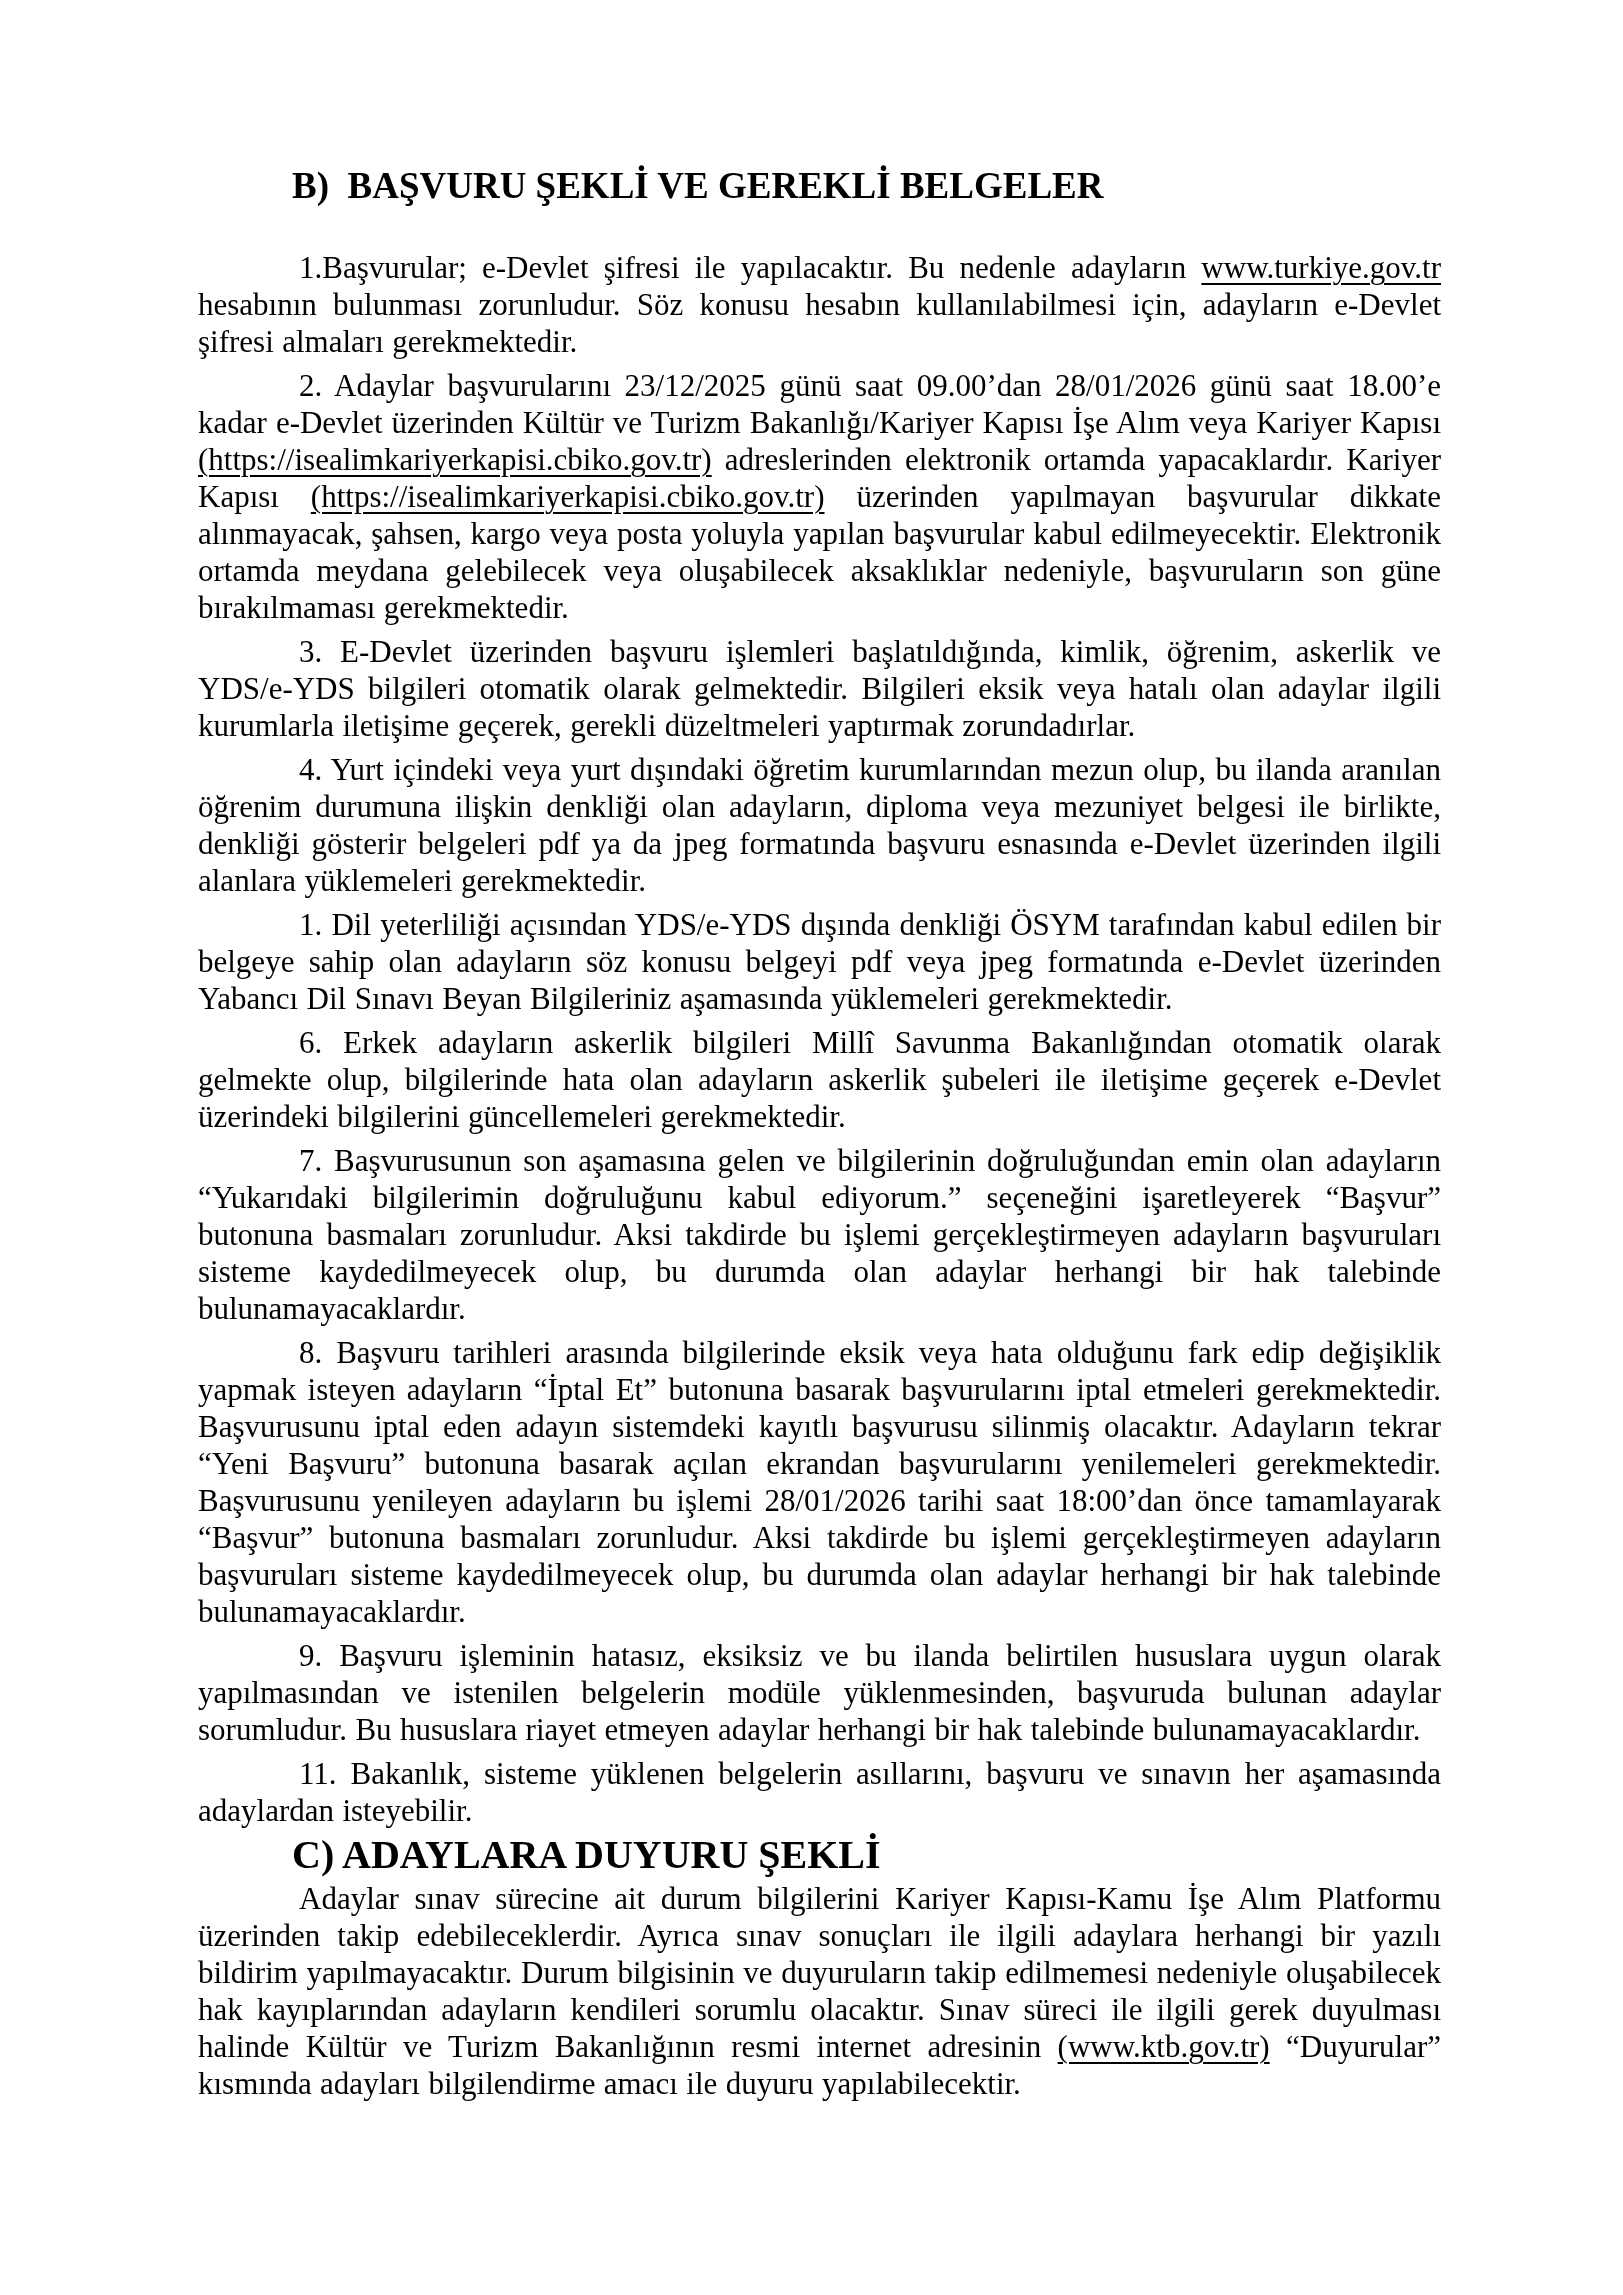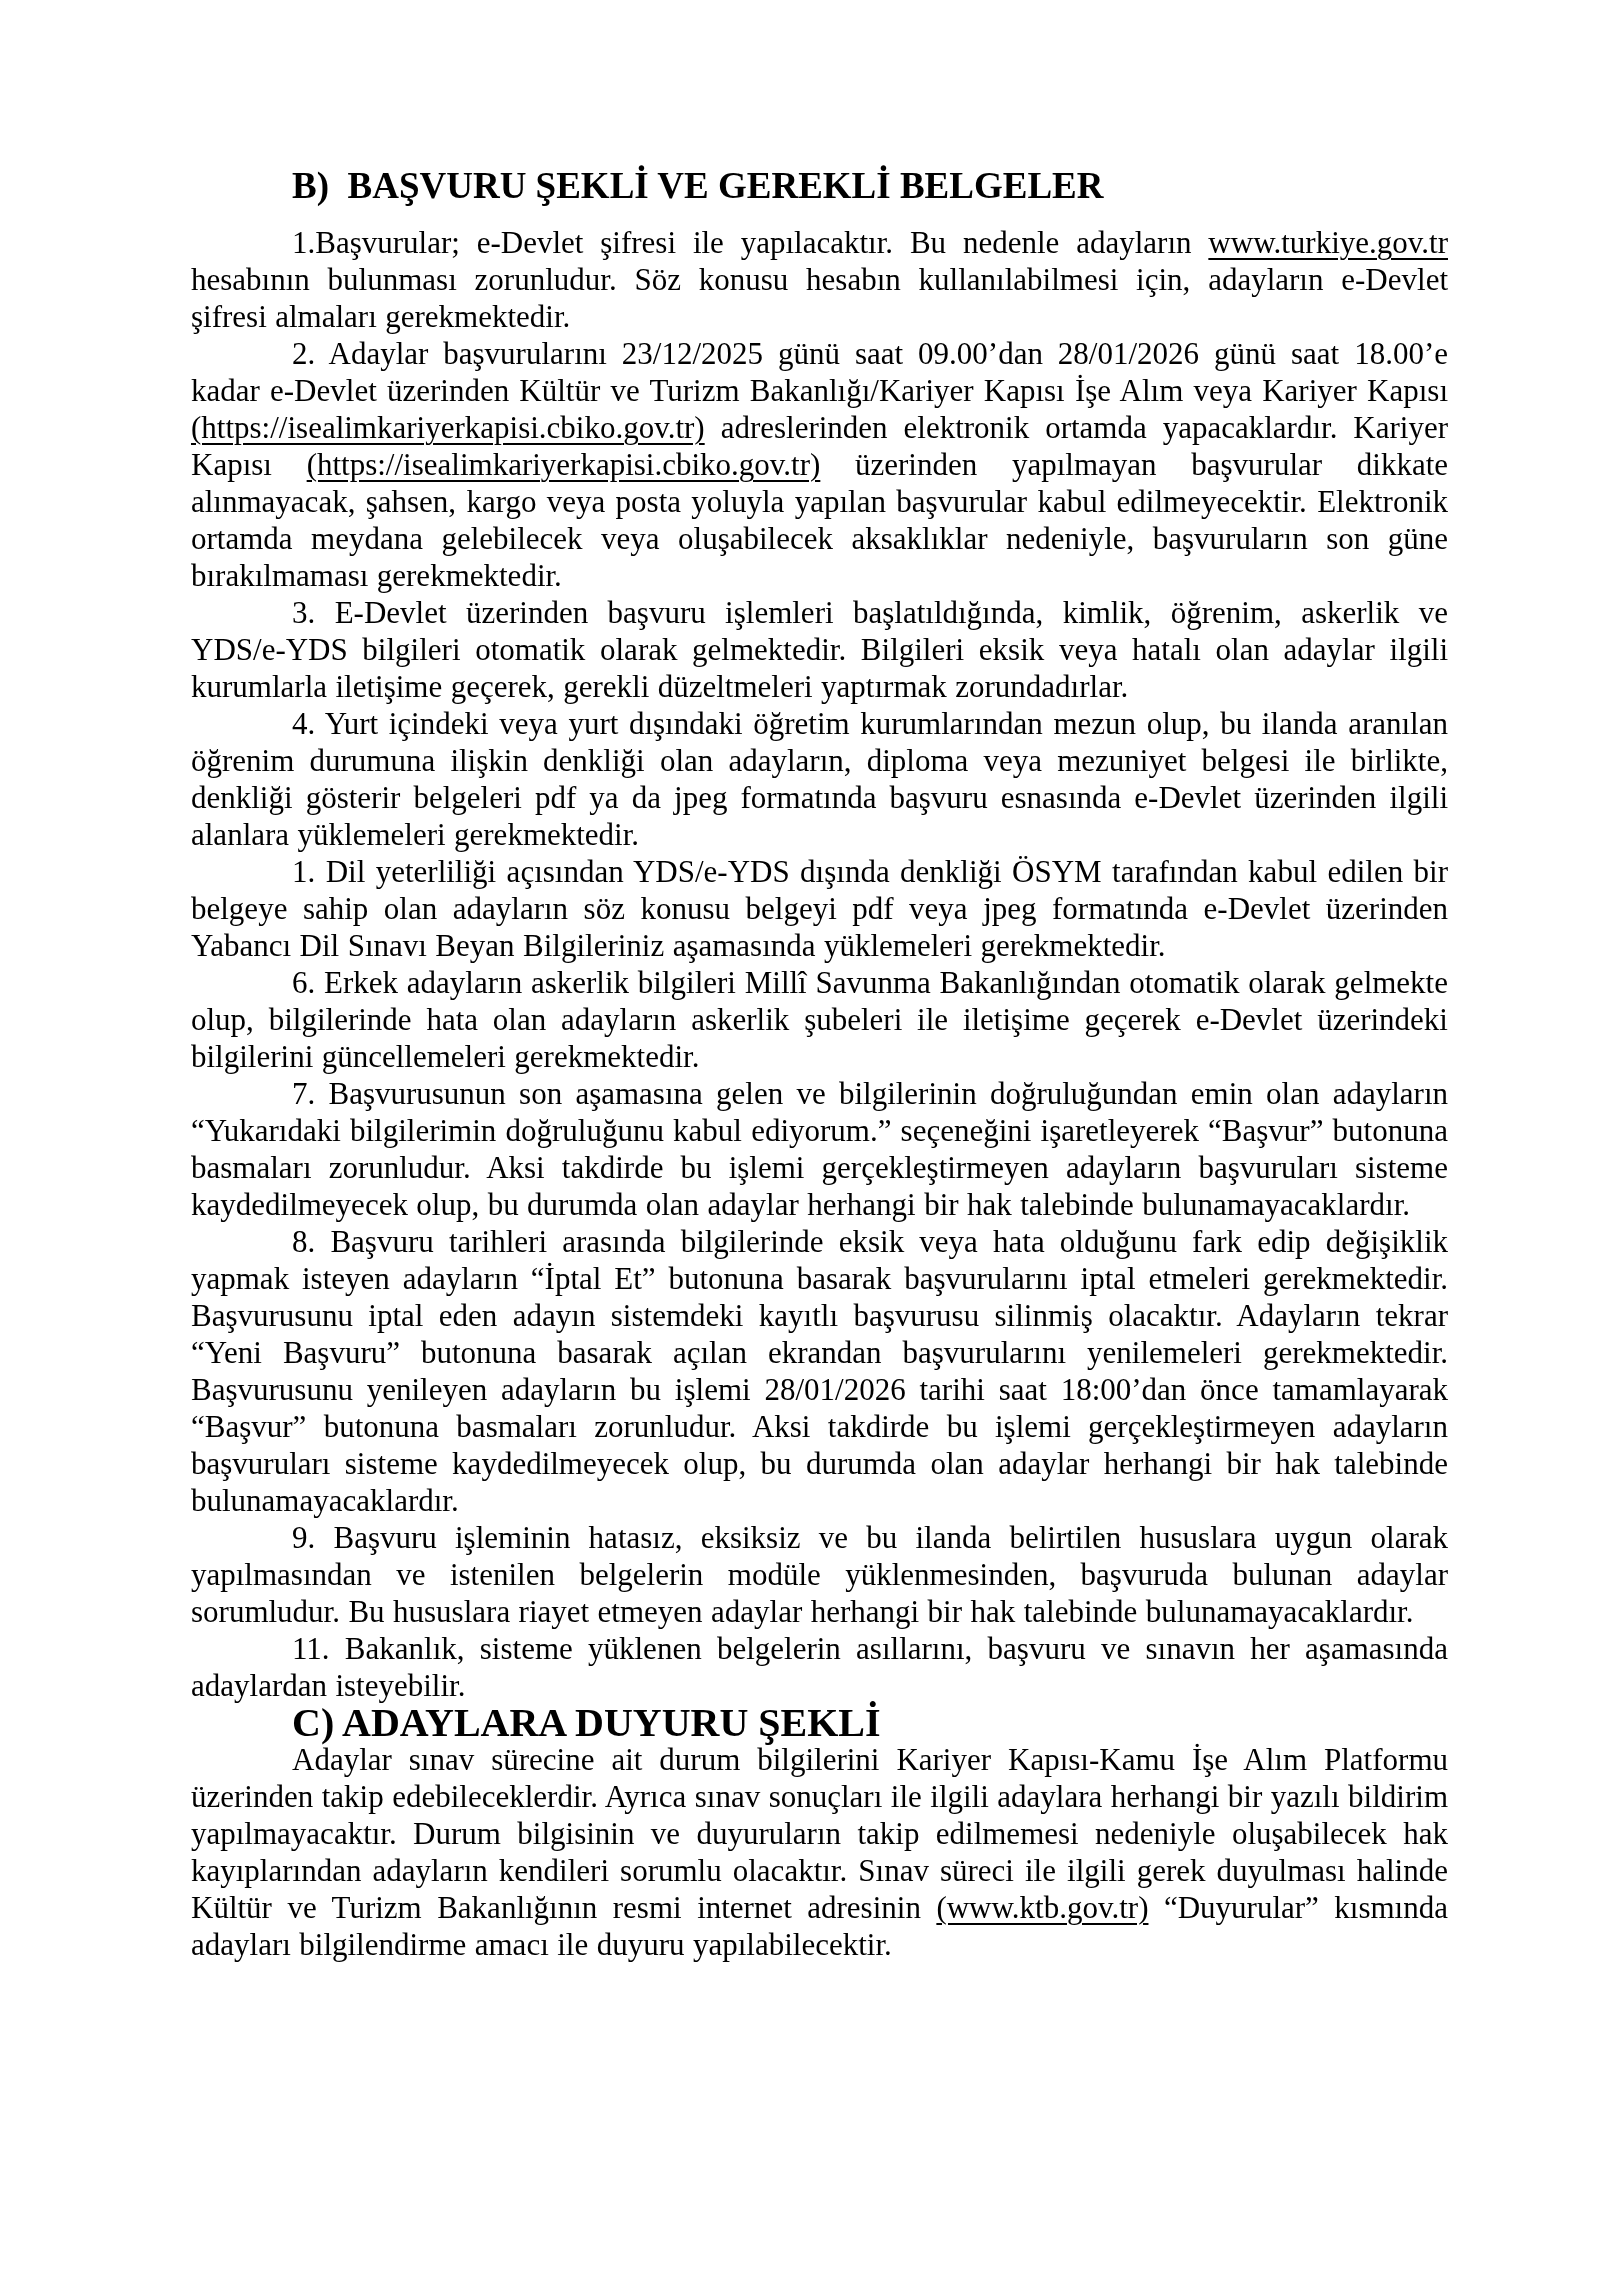--- a/index.html
+++ b/index.html
@@ -22,28 +22,28 @@
   .heading {
     font-weight: bold;
     margin: 0;
     text-indent: 101px;
     text-align: left;
     white-space: pre-wrap;
   }
   .heading-b {
     font-size: 37px;
     line-height: 42px;
-    margin-bottom: 17px;
+    margin-bottom: 42px;
   }
   .heading-c {
     font-size: 40px;
     line-height: 37px;
   }
   .para {
-    margin: 0;
+    margin: 7px;
     font-size: 31px;
     line-height: 37px;
     text-align: justify;
     text-indent: 101px;
     hyphens: none;
     word-spacing: 0.7px;
   }
   .link {
     text-decoration: underline;
     text-underline-offset: 4.6px;

